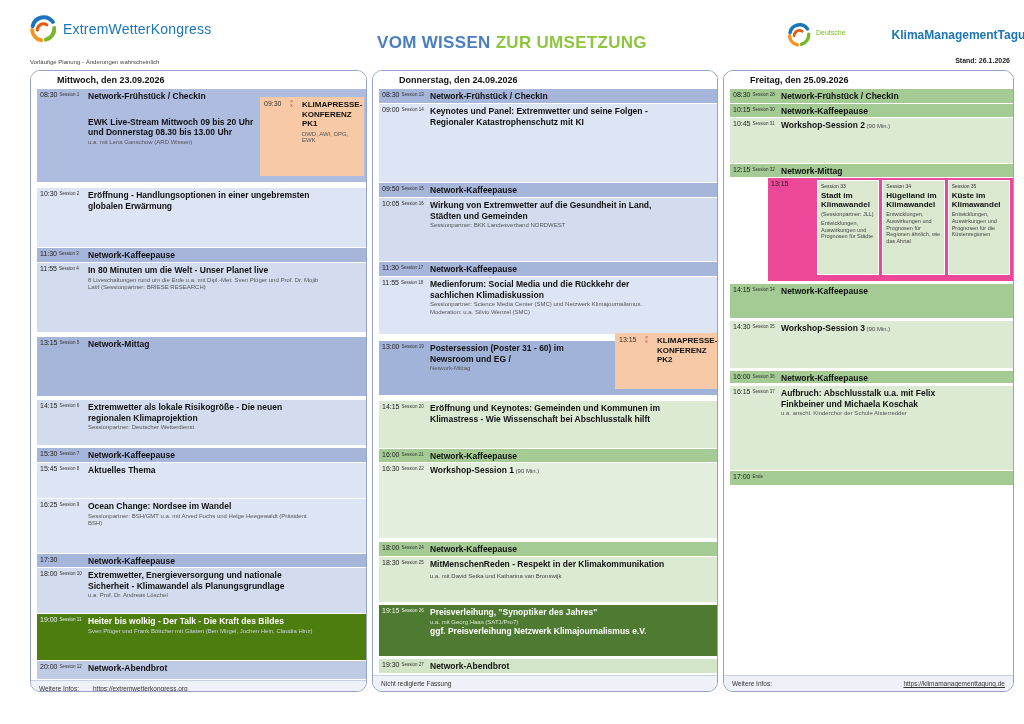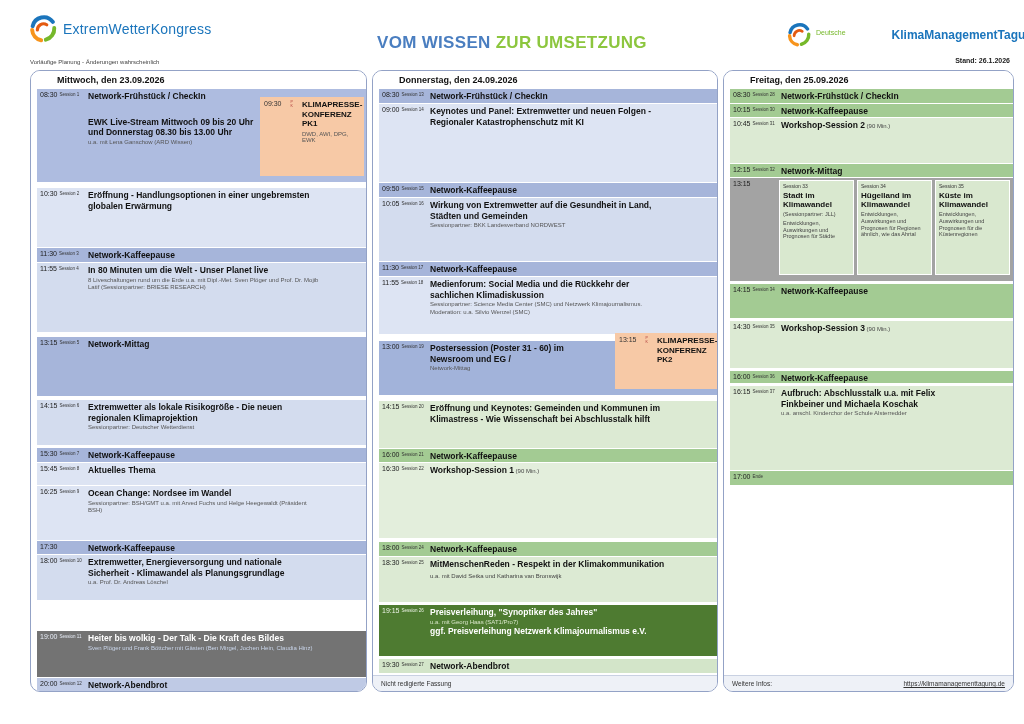--- a/index.html
+++ b/index.html
@@ -32,26 +32,26 @@
              display:flex;align-items:flex-start;}
   .sess{font-size:4.5px;color:#333;margin:1px 0 0 2px;white-space:nowrap;}
   .content{flex:1;padding:2px 46px 0 2px;min-width:0;}
   .line-title{font-size:8.5px;font-weight:bold;line-height:1.25;color:#111;}
   .line-title + .line-title{margin-top:15px;}
   .line-sub{font-size:6px;color:#555;line-height:1.25;margin-top:1px;}
   .small-inline{font-size:6px;font-weight:normal;color:#444;}
   
   .v-bstrip{background:#a6b5da;} .v-bmed{background:#aebce0;} .v-blight{background:#dde4f3;}
   .v-blight2{background:#d3dcee;} .v-bmed2{background:#a2b3da;} .v-bstriplight{background:#bfcae5;}
-  .v-bdark{background:#737373;margin-top:30px;}
+  .v-bdark{background:#4d7c0f;}
   .v-bdark .line-title{color:#fff;} .v-bdark .line-sub{color:#c9d5ea;}
   .v-bdark .time-cell,.v-bdark .sess{color:#e8edf7;}
   
   .v-gstrip{background:#a3cb93;} .v-glight{background:#dcead3;} .v-glight2{background:#e3eedc;}
-  .v-gstriplight{background:#d3e5c9;} .v-gdark{background:#4e7b31;} .v-parallel{background:#a3a3a3;}
+  .v-gstriplight{background:#d3e5c9;} .v-gdark{background:#4e7b31;} .v-parallel{background:#ec4899;margin-left:38px;}
   .v-gdark .line-title{color:#fff;} .v-gdark .line-sub{color:#d8e6c9;}
   .v-gdark .time-cell,.v-gdark .sess{color:#eef4e8;}
   
   .v-parallel .content{padding:2px 3px 2px 0;}
   .parallel{display:flex;gap:3px;height:96%;}
   .pbox{flex:1;background:#d9e8cf;border:1px solid #fff;padding:2px 3px;min-width:0;}
   .psess{font-size:5px;color:#333;margin-bottom:2px;}
   .ptitle{font-size:8px;font-weight:bold;line-height:1.15;}
   .psub{font-size:5.5px;color:#444;line-height:1.2;margin-top:2px;}
   
@@ -176,21 +176,21 @@
           </div>
           <div class="row v-bstrip" style="height: 15px; margin-top: 2px;">
             <div class="time-cell">
               <span class="time">15:30</span>
               <span class="sess">Session 7</span>
             </div>
             <div class="content">
               <div class="line-title">Network-Kaffeepause</div>
             </div>
           </div>
-          <div class="row v-blight" style="height: 23px;">
+          <div class="row v-blight" style="height: 36px;">
             <div class="time-cell">
               <span class="time">15:45</span>
               <span class="sess">Session 8</span>
             </div>
             <div class="content">
               <div class="line-title">Aktuelles Thema</div>
             </div>
           </div>
           <div class="row v-blight" style="height: 55px;">
             <div class="time-cell">
@@ -256,21 +256,21 @@
             <div class="content">
               <div class="line-title">Network-Frühstück / CheckIn</div>
             </div>
           </div>
           <div class="row v-blight" style="height: 79px;">
             <div class="time-cell">
               <span class="time">09:00</span>
               <span class="sess">Session 14</span>
             </div>
             <div class="content">
-              <div class="line-title">Keynotes und Panel: Extremwetter und neuen Folgen - Regionaler Katastrophenschutz mit KI</div>
+              <div class="line-title">Keynotes und Panel: Extremwetter und seine Folgen - Regionaler Katastrophenschutz mit KI</div>
             </div>
           </div>
           <div class="row v-bstrip" style="height: 15px;">
             <div class="time-cell">
               <span class="time">09:50</span>
               <span class="sess">Session 15</span>
             </div>
             <div class="content">
               <div class="line-title">Network-Kaffeepause</div>
             </div>

